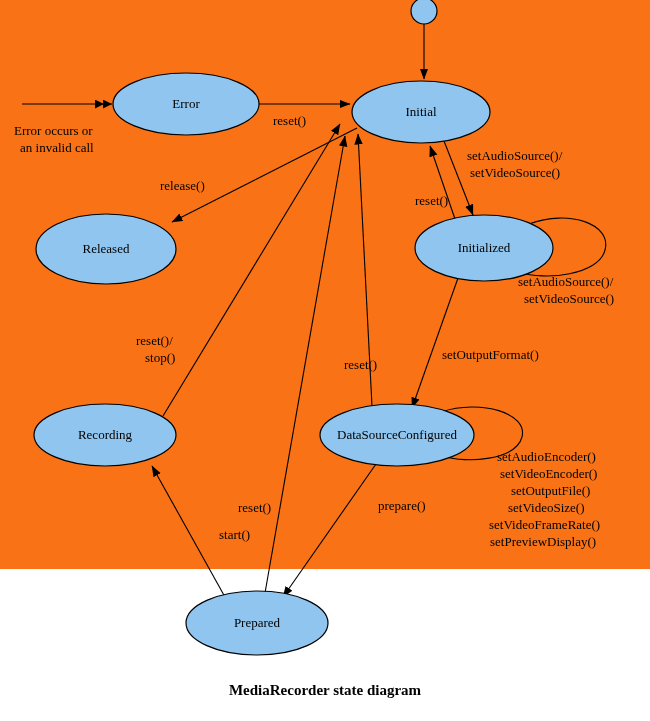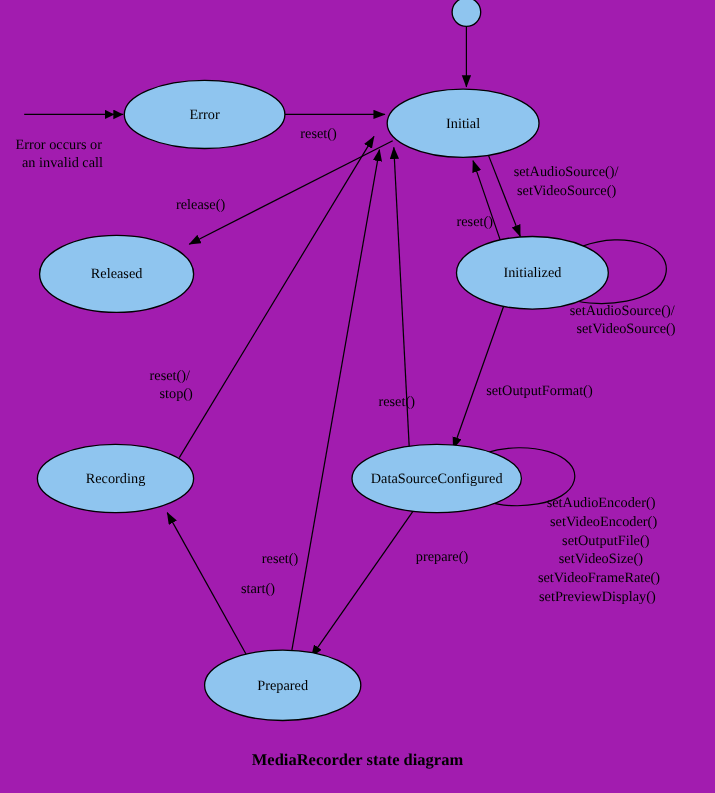--- a/index.html
+++ b/index.html
@@ -1,18 +1,18 @@
 <!DOCTYPE html>
 <html><head>
 <meta charset="utf-8">
 <style>
   html,body{margin:0;padding:0;background:#ffffff;}
   body{width:650px;height:721px;overflow:hidden;
        font-family:"Liberation Serif","DejaVu Serif",serif;}
-  #diagram{position:relative;width:650px;height:721px;background:#a21caf;}
+  #diagram{position:relative;width:650px;height:569px;background:#f97316;}
   svg{display:block;}
   .node-label{font-family:"Liberation Serif","DejaVu Serif",serif;font-size:13px;fill:#000;
               text-anchor:middle;dominant-baseline:middle;}
   .edge-label{font-family:"Liberation Serif","DejaVu Serif",serif;font-size:13px;fill:#000;}
   .caption{font-family:"Liberation Serif","DejaVu Serif",serif;font-size:15px;font-weight:bold;
            fill:#000;text-anchor:middle;}
   .edge{fill:none;stroke:#000;stroke-width:1.1;}
   .state-ellipse{stroke:#000;stroke-width:1.2;}
 </style>
 </head>

